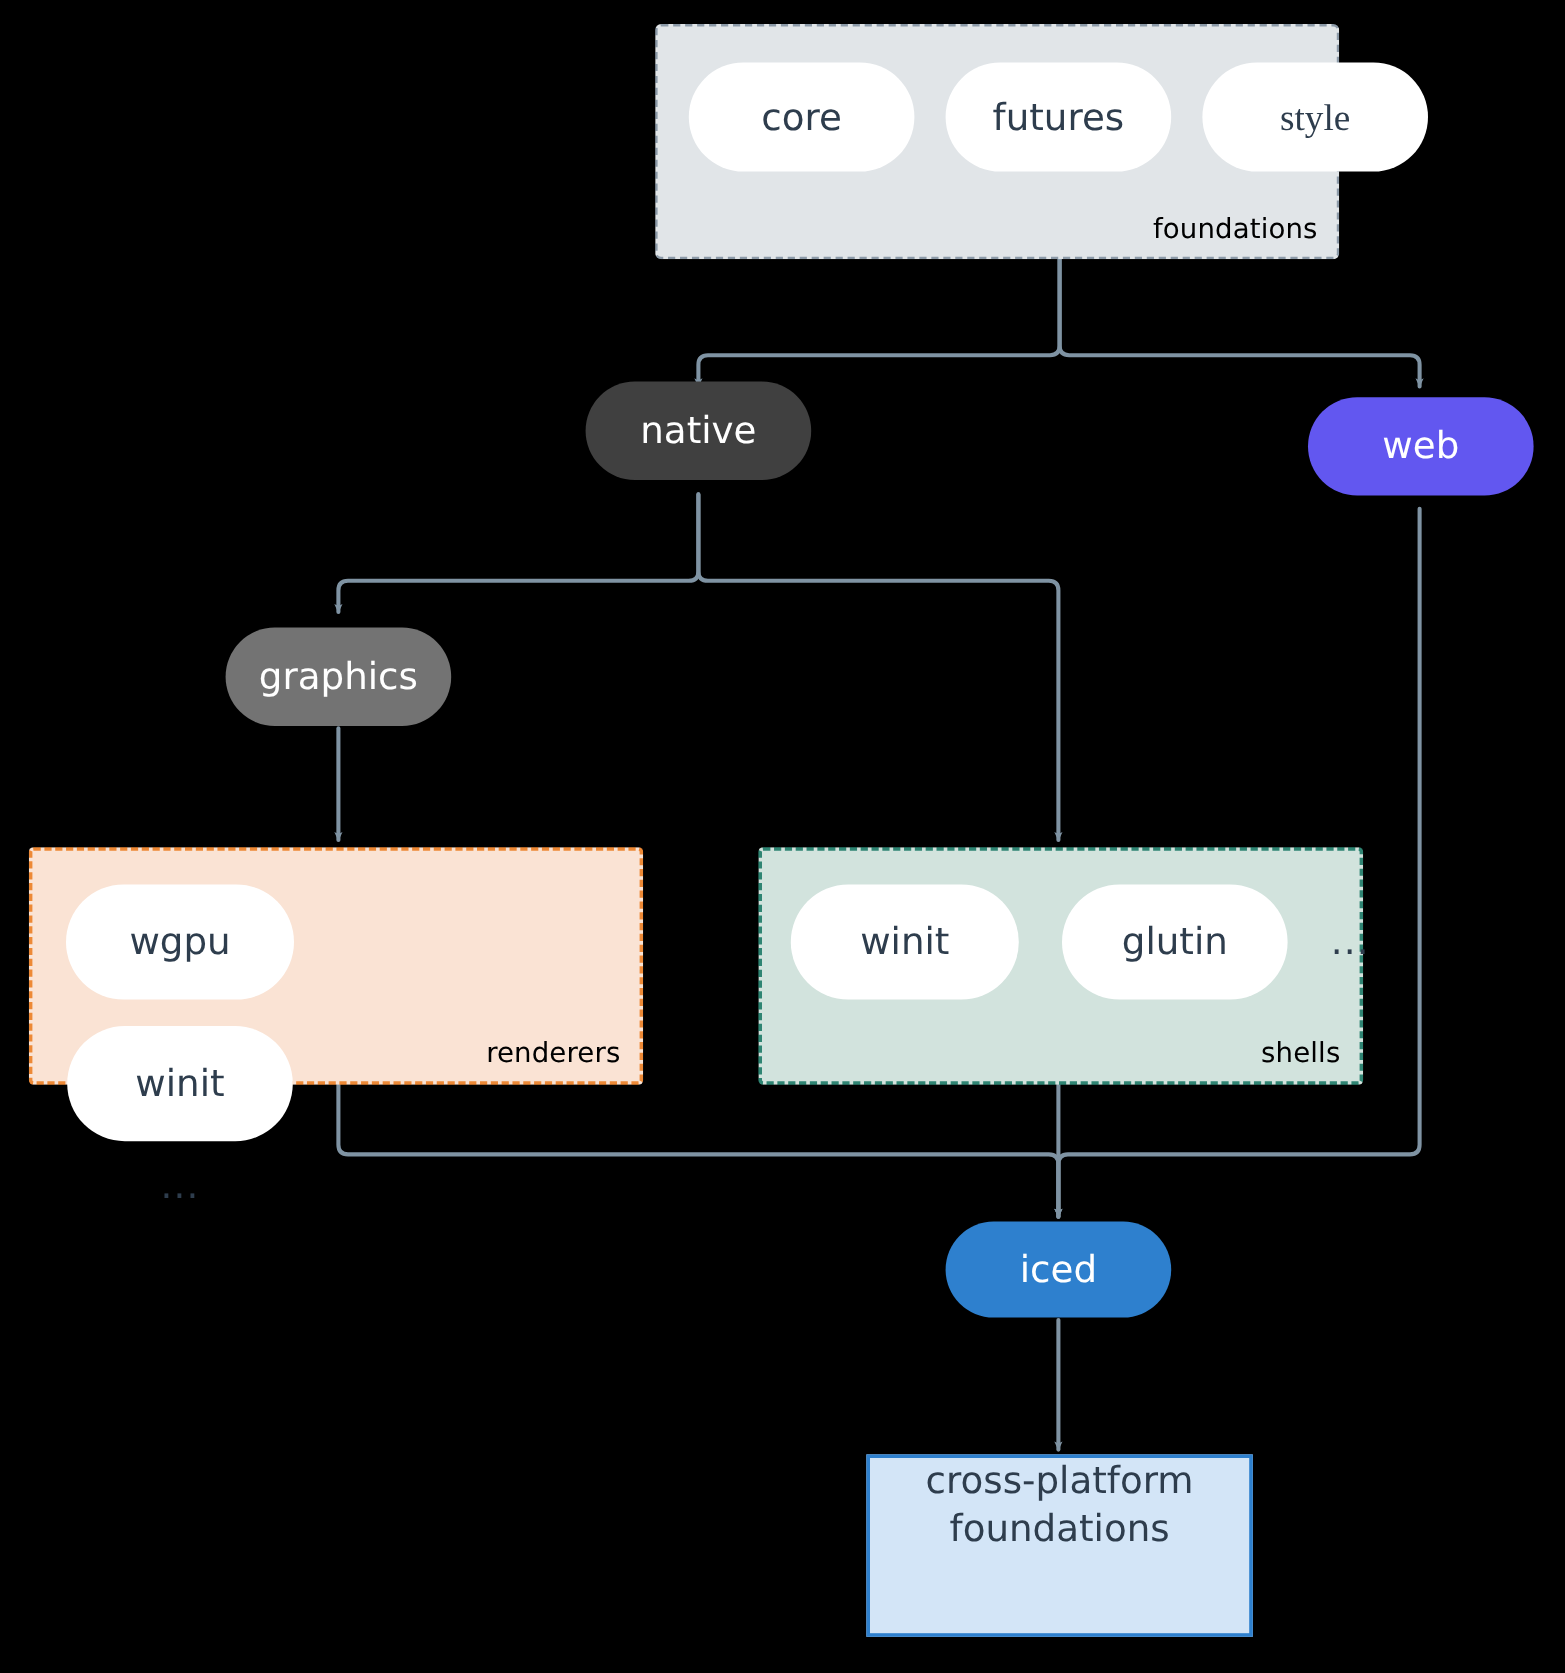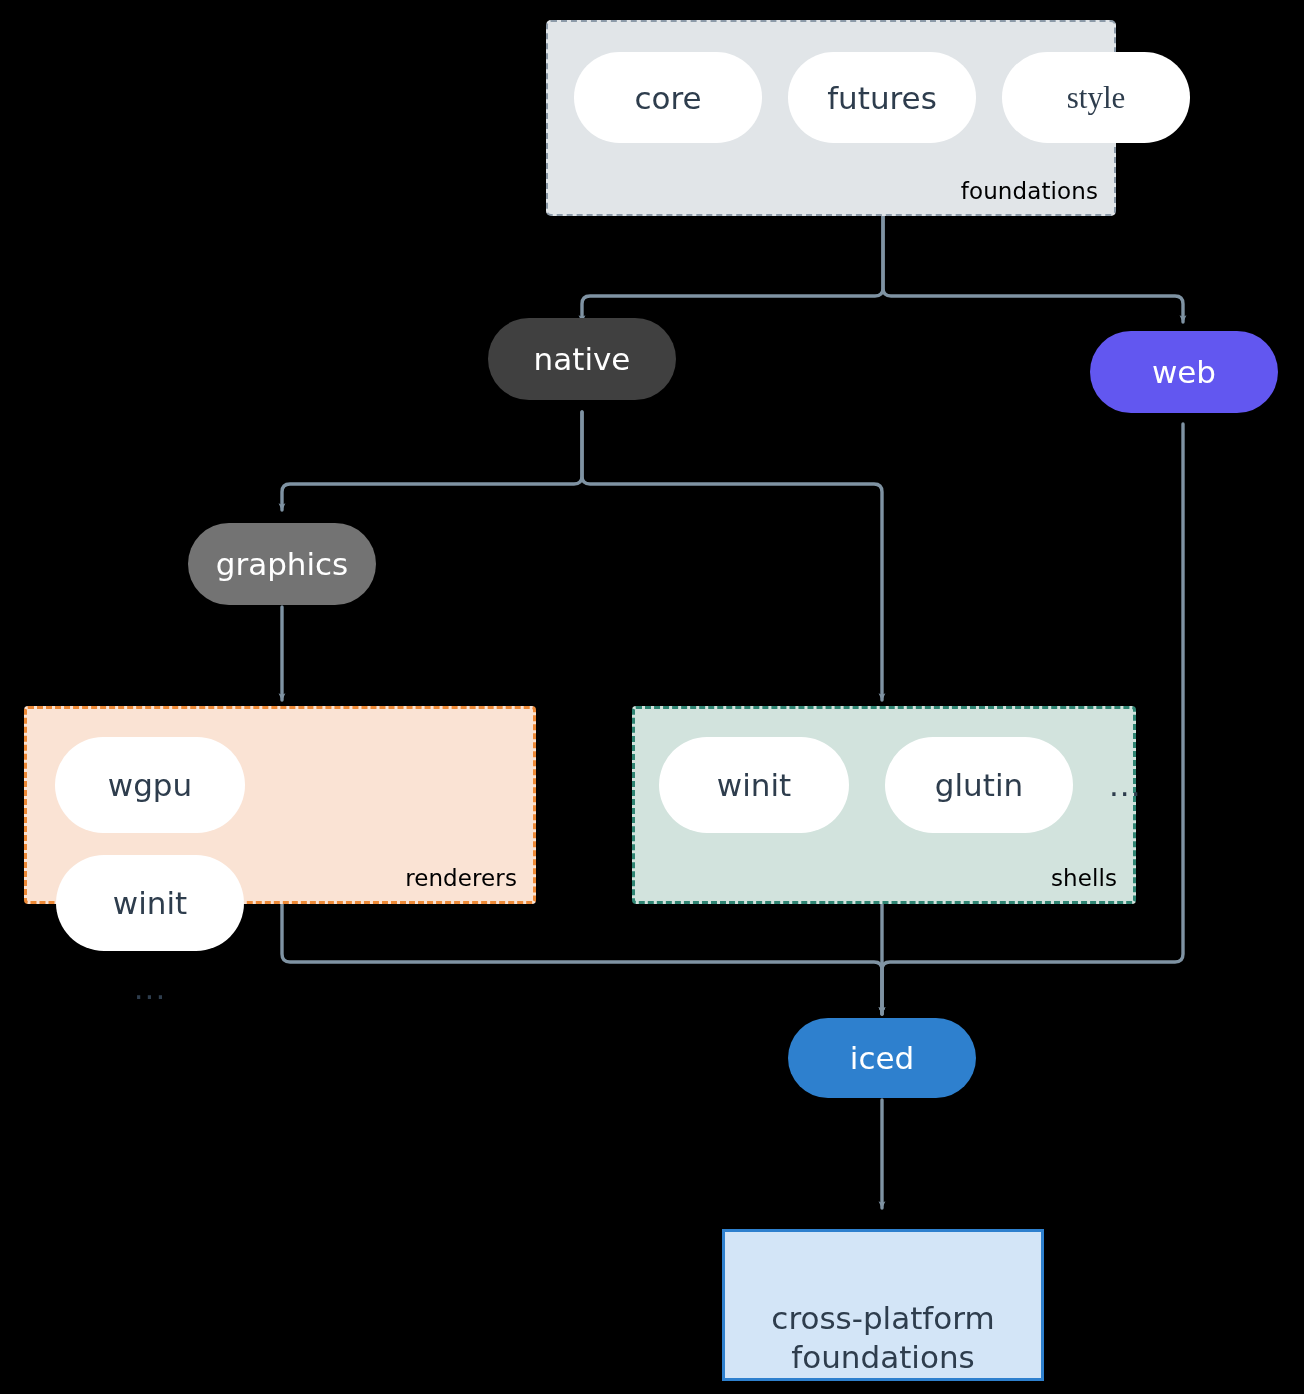--- a/index.html
+++ b/index.html
@@ -80,26 +80,25 @@
     box-sizing: border-box;
     white-space: nowrap;
   }
 
   
   .rect-node {
     position: absolute;
     display: flex;
     flex-direction: column;
     align-items: center;
-    justify-content: flex-end;
+    justify-content: flex-start;
     box-sizing: border-box;
     font-size: 31px;
     line-height: 1.28;
     text-align: center;
-    margin-top: 17px;
   }
 </style>
 </head>
 <body>
 
 <div id="canvas">
 
   <svg id="edges" viewBox="0 0 1304 1394" width="1304" height="1394">
     <defs>
       <marker id="arrowhead" markerWidth="10" markerHeight="10" refX="7.2" refY="4" orient="auto" markerUnits="userSpaceOnUse">

